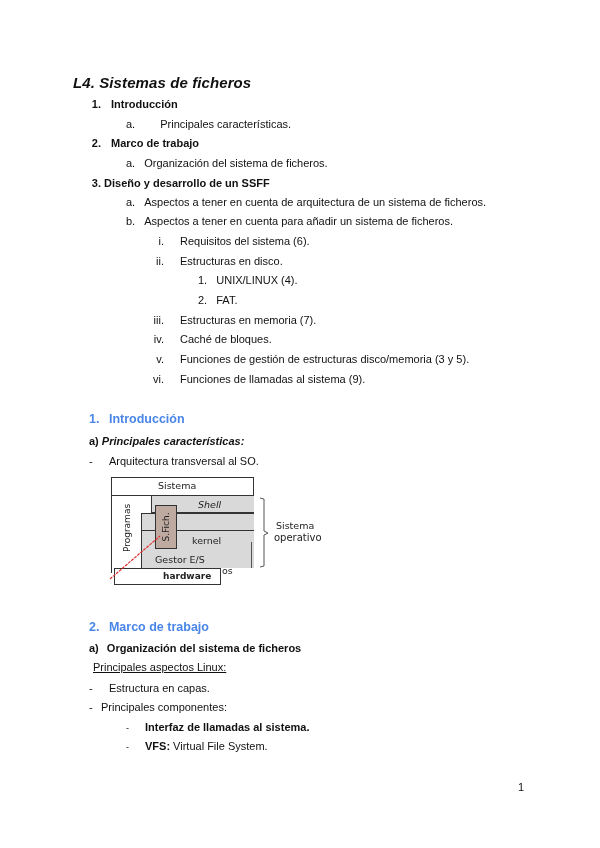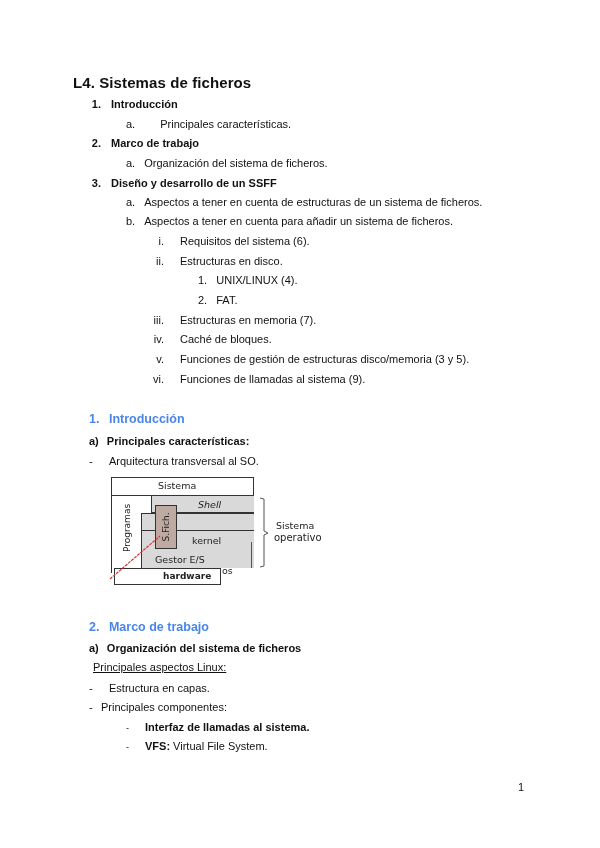--- a/index.html
+++ b/index.html
@@ -1,21 +1,21 @@
 <!DOCTYPE html>
 <html><head>
 <meta charset="utf-8">
 <style>
   html, body { margin: 0; padding: 0; background: #ffffff; }
   body {
     width: 600px; height: 848px; position: relative; overflow: hidden;
     font-family: "Liberation Sans", sans-serif; color: #111;
   }
   .abs { position: absolute; white-space: nowrap; }
-  .title { font-size: 15px; font-weight: bold; letter-spacing: 0.1px; }
+  .title { font-size: 15px; font-weight: bold; letter-spacing: 0.1px; font-style: italic; }
   .t { font-size: 11px; }
   .b { font-weight: bold; }
   .blue { color: #4a86e8; font-weight: bold; font-size: 12.5px; }
   .u { text-decoration: underline; padding-left: 20px; }
   .num { display: inline-block; text-align: right; }
 
   
   .diagram { position: absolute; left: 108px; top: 476px; width: 215px; height: 112px; }
   .box { position: absolute; box-sizing: border-box; }
   .dtext { position: absolute; font-family: "DejaVu Sans", sans-serif; font-size: 9.5px; color: #222; white-space: nowrap; }
@@ -38,25 +38,25 @@
   <span class="num" style="width:12px;">2.</span>
   <span style="margin-left:7px;">Marco de trabajo</span>
 </div>
 <div class="abs t" style="left:126px; top:157px;">
   <span>a.</span>
   <span style="margin-left:6px;">Organización del sistema de ficheros.</span>
 </div>
 
 <div class="abs t b" style="left:89px; top:177px;">
   <span class="num" style="width:12px;">3.</span>
-  <span style="margin-left:7px;">Diseño y desarrollo de un SSFF</span>
+  <span style="">Diseño y desarrollo de un SSFF</span>
 </div>
 <div class="abs t" style="left:126px; top:196px;">
   <span>a.</span>
-  <span style="margin-left:6px;">Aspectos a tener en cuenta de estructuras de un sistema de ficheros.</span>
+  <span style="margin-left:6px;">Aspectos a tener en cuenta de arquitectura de un sistema de ficheros.</span>
 </div>
 <div class="abs t" style="left:126px; top:215px;">
   <span>b.</span>
   <span style="margin-left:6px;">Aspectos a tener en cuenta para añadir un sistema de ficheros.</span>
 </div>
 
 <div class="abs t" style="left:140px; top:235px;">
   <span class="num" style="width:24px;">i.</span>
   <span class="abs" style="left:40px; top:0;">Requisitos del sistema (6).</span>
 </div>
@@ -88,21 +88,21 @@
   <span class="num" style="width:24px;">vi.</span>
   <span class="abs" style="left:40px; top:0;">Funciones de llamadas al sistema (9).</span>
 </div>
 
 <div class="abs blue" style="left:89px; top:412px;">
   <span>1.</span>
   <span style="margin-left:6px;">Introducción</span>
 </div>
 <div class="abs t b" style="left:89px; top:435px;">
   <span>a)</span>
-  <span style="margin-left:5px;">Principales características:</span>
+  <span style="font-style:italic;">Principales características:</span>
 </div>
 <div class="abs t" style="left:89px; top:455px;">
   <span>-</span>
   <span class="abs" style="left:20px; top:0;">Arquitectura transversal al SO.</span>
 </div>
 
 <div class="diagram">
 
   <div class="box" style="left:3px; top:1px; width:143px; height:18px; border:1px solid #333; border-bottom:none; background:#fff;"></div>
   <div class="dtext" style="left:50px; top:4px;">Sistema</div>

